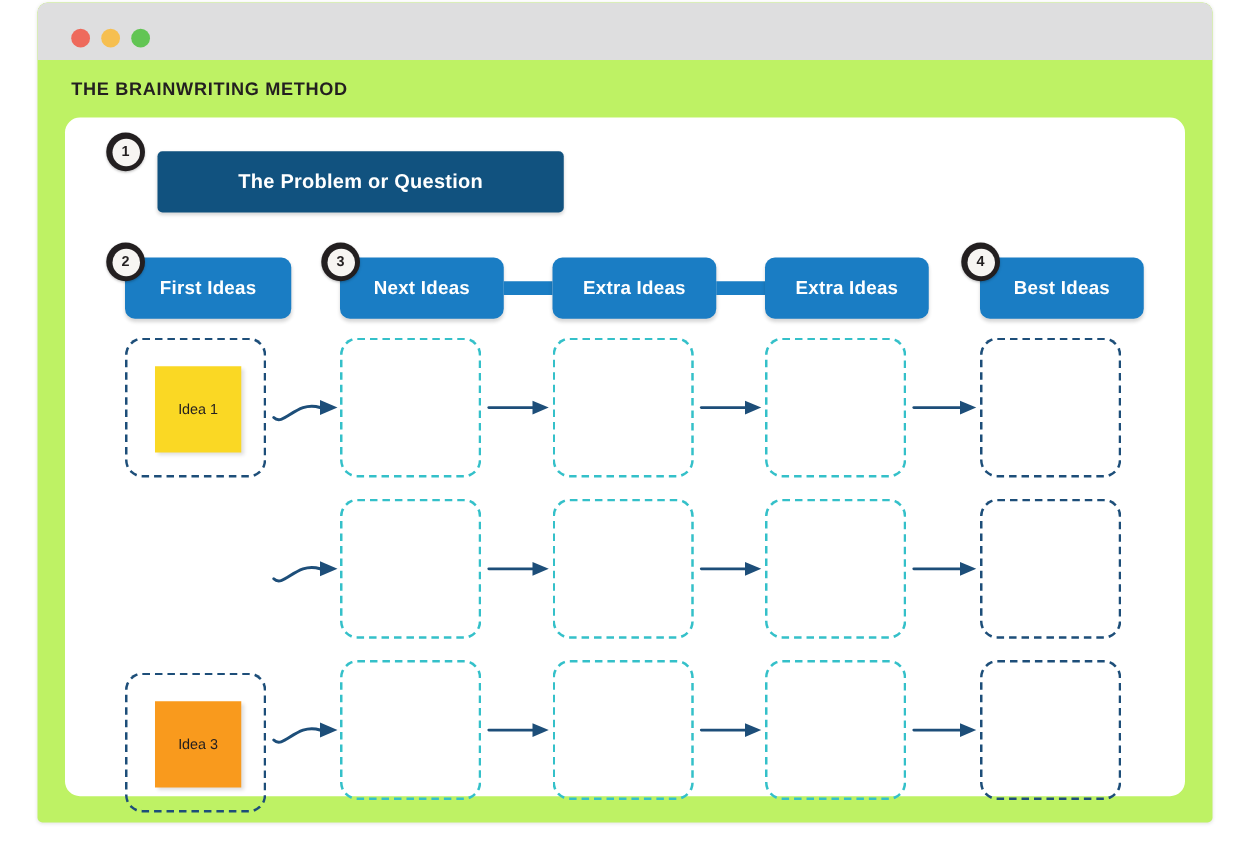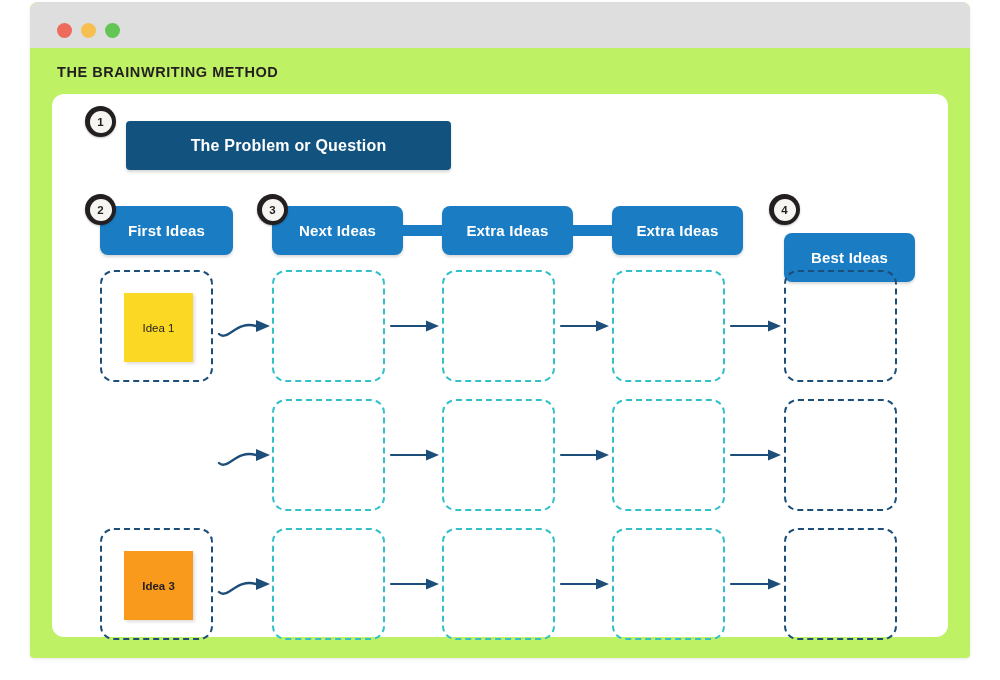--- a/index.html
+++ b/index.html
@@ -213,21 +213,21 @@
           <span class="ptext">First Ideas</span>
         </div>
         <div class="connector" style="left: 351px; width: 39px;"></div>
         <div class="pill" style="left: 390px; width: 131px;">
           <span class="ptext">Extra Ideas</span>
         </div>
         <div class="connector" style="left: 521px; width: 39px;"></div>
         <div class="pill" style="left: 560px; width: 131px;">
           <span class="ptext">Extra Ideas</span>
         </div>
-        <div class="pill" style="left: 732px; width: 131px; margin-top: 27px;">
+        <div class="pill" style="left: 732px; width: 131px;">
           <span class="ptext">Best Ideas</span>
         </div>
       </div>
 
     <div id="grid">
         <div class="slot navy" style="left: 48px; top: 176px; width: 113px; height: 112px;">
           <div class="card" style="background: rgb(250, 216, 36);">
             <span>Idea 1</span>
           </div>
         </div>
@@ -280,21 +280,21 @@
             <line x1="6" y1="20" x2="45" y2="20" stroke="#1d4e79" stroke-width="2.2" stroke-linecap="round"></line>
             <path d="M 41 14.5 L 54 20 L 41 25.5 Z" fill="#1d4e79"></path>
           </svg>
         </div>
         <div class="arrow-wrap" style="left: 673px; top: 341px; width: 59px;">
           <svg width="59" height="40" viewBox="0 0 59 40">
             <line x1="6" y1="20" x2="47" y2="20" stroke="#1d4e79" stroke-width="2.2" stroke-linecap="round"></line>
             <path d="M 43 14.5 L 56 20 L 43 25.5 Z" fill="#1d4e79"></path>
           </svg>
         </div>
-        <div class="slot navy" style="left: 48px; top: 434px; width: 113px; height: 112px; font-weight: bold;">
+        <div class="slot navy" style="left: 48px; top: 444px; width: 113px; height: 112px;">
           <div class="card" style="background: rgb(249, 154, 29);">
             <span>Idea 3</span>
           </div>
         </div>
         <div class="slot teal" style="left: 220px; top: 434px; width: 113px; height: 112px;"></div>
         <div class="slot teal" style="left: 390px; top: 434px; width: 113px; height: 112px;"></div>
         <div class="slot teal" style="left: 560px; top: 434px; width: 113px; height: 112px;"></div>
         <div class="slot navy" style="left: 732px; top: 434px; width: 113px; height: 112px;"></div>
         <div class="arrow-wrap" style="left: 161px; top: 470px; width: 59px;">
           <svg width="59" height="40" viewBox="0 0 59 40">

